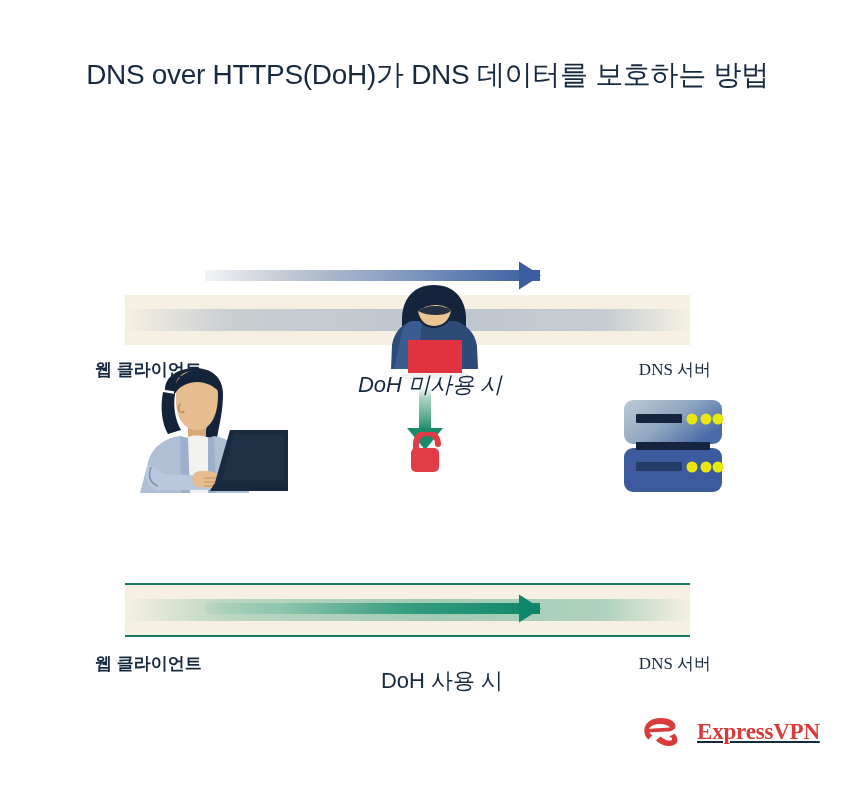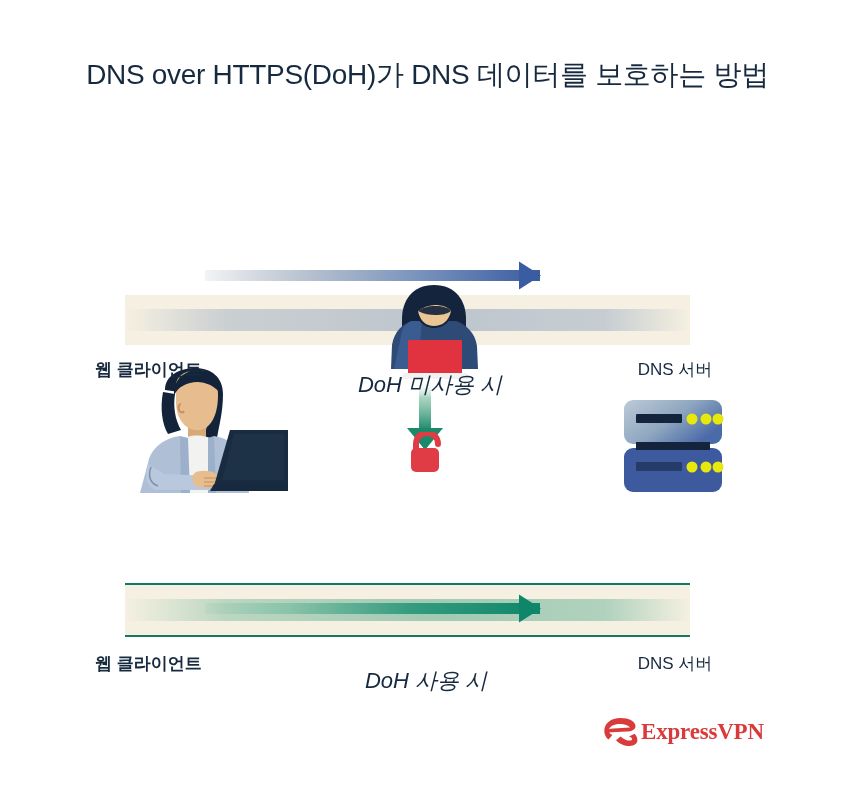--- a/index.html
+++ b/index.html
@@ -124,57 +124,59 @@
     font-weight: 700;
     color: #16293f;
   }
   .label-server {
     position: absolute;
     width: 220px;
     text-align: center;
     font-size: 17px;
     font-weight: 400;
     color: #16293f;
+    font-family: Liberation Serif, serif;
   }
   .label-mode {
     position: absolute;
     width: 300px;
     text-align: center;
     font-size: 22px;
     font-weight: 400;
     color: #16293f;
   }
 
   #label-client-plain { left: 95px;  top: 358px; }
   #label-server-plain { left: 565px; top: 358px; }
   #label-mode-plain   { left: 280px; top: 370px; font-style: italic; }
   #label-client-doh   { left: 95px;  top: 652px; }
   #label-server-doh   { left: 565px; top: 652px; }
-  #label-mode-doh     { left: 276px; top: 666px; font-style: italic; }
+  #label-mode-doh     { left: 292px; top: 666px; }
 
   
   .fig { position: absolute; }
   #client-plain  { left: 118px; top: 228px; width: 170px; height: 125px; }
   #hacker-plain  { left: 382px; top: 143px; width: 105px; height: 100px; }
   #server-plain  { left: 618px; top: 258px; width: 110px; height: 96px; }
 
   
   #arrow-down-plain { position: absolute; left: 402px; top: 240px; width: 46px; height: 72px; }
   #lock-open-plain  { position: absolute; left: 406px; top: 292px; width: 38px; height: 42px; }
 
   
   .logo {
     position: absolute;
-    left: 604px;
+    left: 644px;
     top: 712px;
     width: 160px;
     height: 40px;
     display: flex;
     align-items: center;
-    gap: 3px;
+    gap: 19px;
+    text-decoration: underline;
   }
   .logo-mark { width: 34px; height: 30px; flex: none; }
   .logo-text {
     font-family: "Liberation Serif", "DejaVu Serif", serif;
     font-size: 23px;
     font-weight: 700;
     color: #d93b3b;
     letter-spacing: -0.2px;
     white-space: nowrap;
   }

